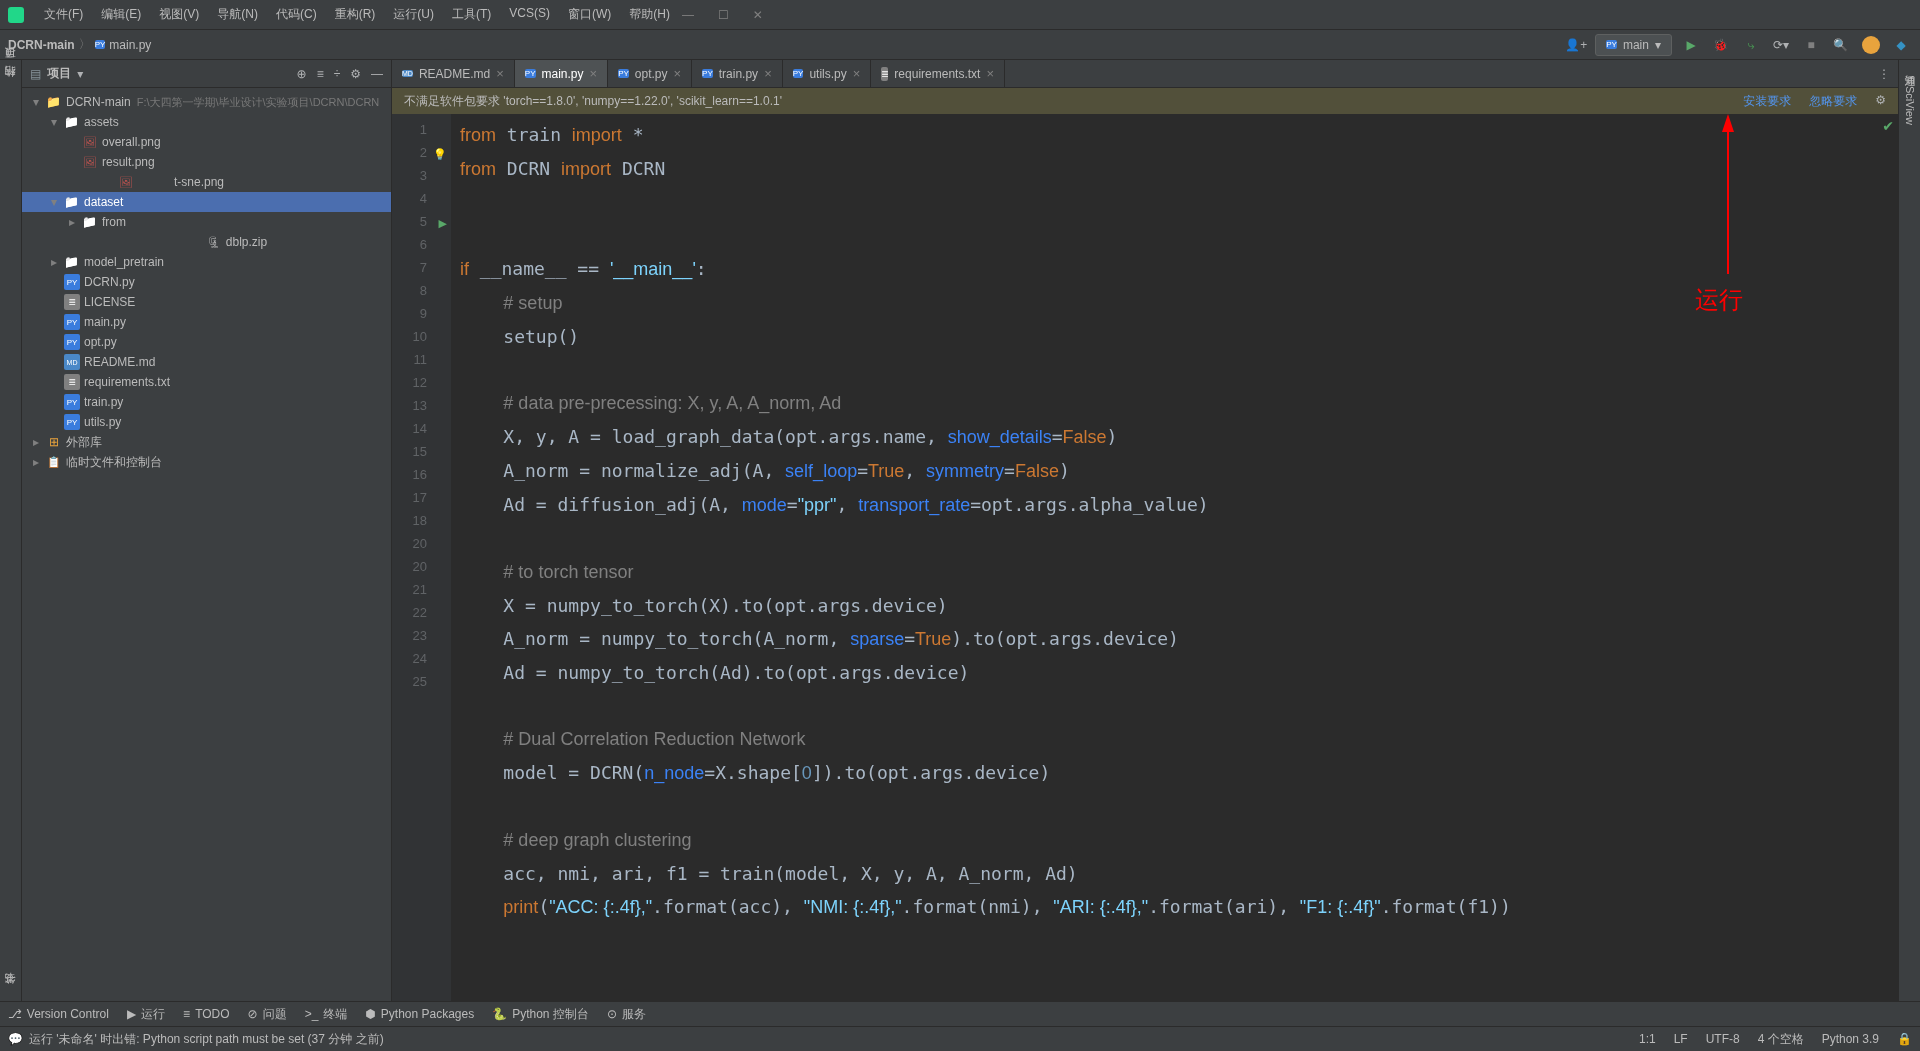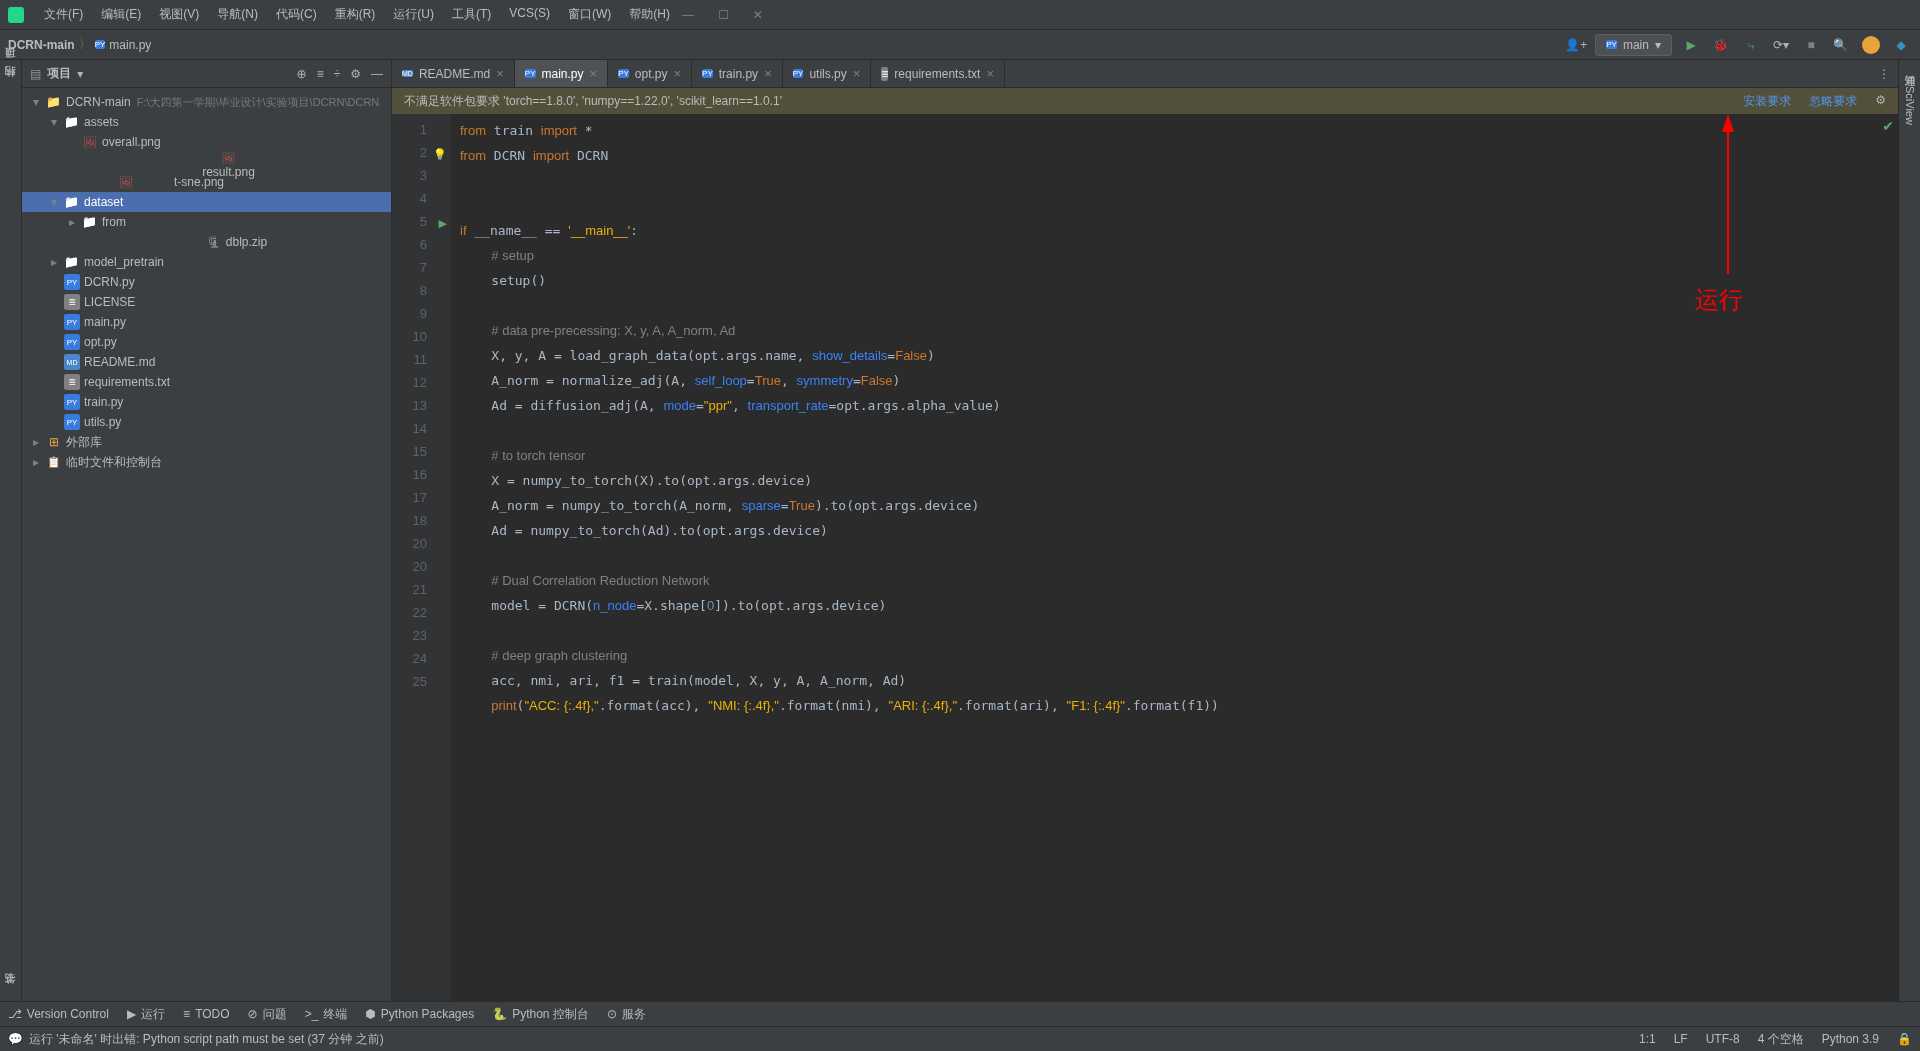--- a/index.html
+++ b/index.html
@@ -69,23 +69,23 @@
 .notice-bar { background:#52503a; color:#bbbbbb; height:26px; display:flex; align-items:center; padding:0 12px; font-size:12px; }
 .notice-bar .actions { margin-left:auto; display:flex; gap:18px; }
 .notice-bar .actions a { color:#5394ec; cursor:pointer; }
 .notice-bar .actions .gear { color:#afb1b3; cursor:pointer; }
 
 .code-wrap { flex:1; display:flex; overflow:hidden; position:relative; }
 .gutter-col { width:60px; background:#313335; padding:4px 0; text-align:right; color:#606366; font-family:"Consolas",monospace; font-size:13px; line-height:23px; border-right:1px solid #2b2b2b;}
 .gutter-col .ln { padding-right:24px; position:relative;}
 .gutter-col .ln .runmark { position:absolute; right:4px; top:2px; color:#59a869; font-size:11px;}
 .gutter-col .ln .bulb { position:absolute; right:4px; top:2px; color:#e8a33d; font-size:11px;}
-.code { flex:1; padding:4px 8px; font-family:"Consolas",monospace; font-size:13px; line-height:25px; color:#a9b7c6; white-space:pre; overflow:auto;}
+.code { flex:1; padding:4px 8px; font-family:"Consolas",monospace; font-size:18px; line-height:33px; color:#a9b7c6; white-space:pre; overflow:auto;}
 .kw { color:#cc7832; }
-.str { color:#eab308; }
+.str { color:#7dd3fc; }
 .com { color:#808080; }
 .num { color:#6897bb; }
 .kwarg { color:#3b82f6; }
 .right-marker { position:absolute; right:4px; top:4px; color:#59a869; font-size:14px;}
 
 
 .annotation-arrow { position:absolute; pointer-events:none; }
 .annotation-text { position:absolute; color:#fe0000; font-size:24px; font-weight:500; pointer-events:none;}
 
 
@@ -180,21 +180,21 @@
         <div class="tree-item" style="padding-left: 26px;">
           <span class="arrow">▾</span>
           <span class="ficon folder"></span>
           <span>assets</span>
         </div>
         <div class="tree-item" style="padding-left: 44px;">
           <span class="arrow"> </span>
           <span class="ficon img"></span>
           <span>overall.png</span>
         </div>
-        <div class="tree-item" style="padding-left: 44px; flex-direction: column;">
+        <div class="tree-item" style="padding-left: 44px;">
           <span class="arrow"> </span>
           <span class="ficon img"></span>
           <span>result.png</span>
         </div>
         <div class="tree-item" style="padding-left: 44px; gap: 36px;">
           <span class="arrow"> </span>
           <span class="ficon img"></span>
           <span>t-sne.png</span>
         </div>
         <div class="tree-item selected" style="padding-left: 26px;">

